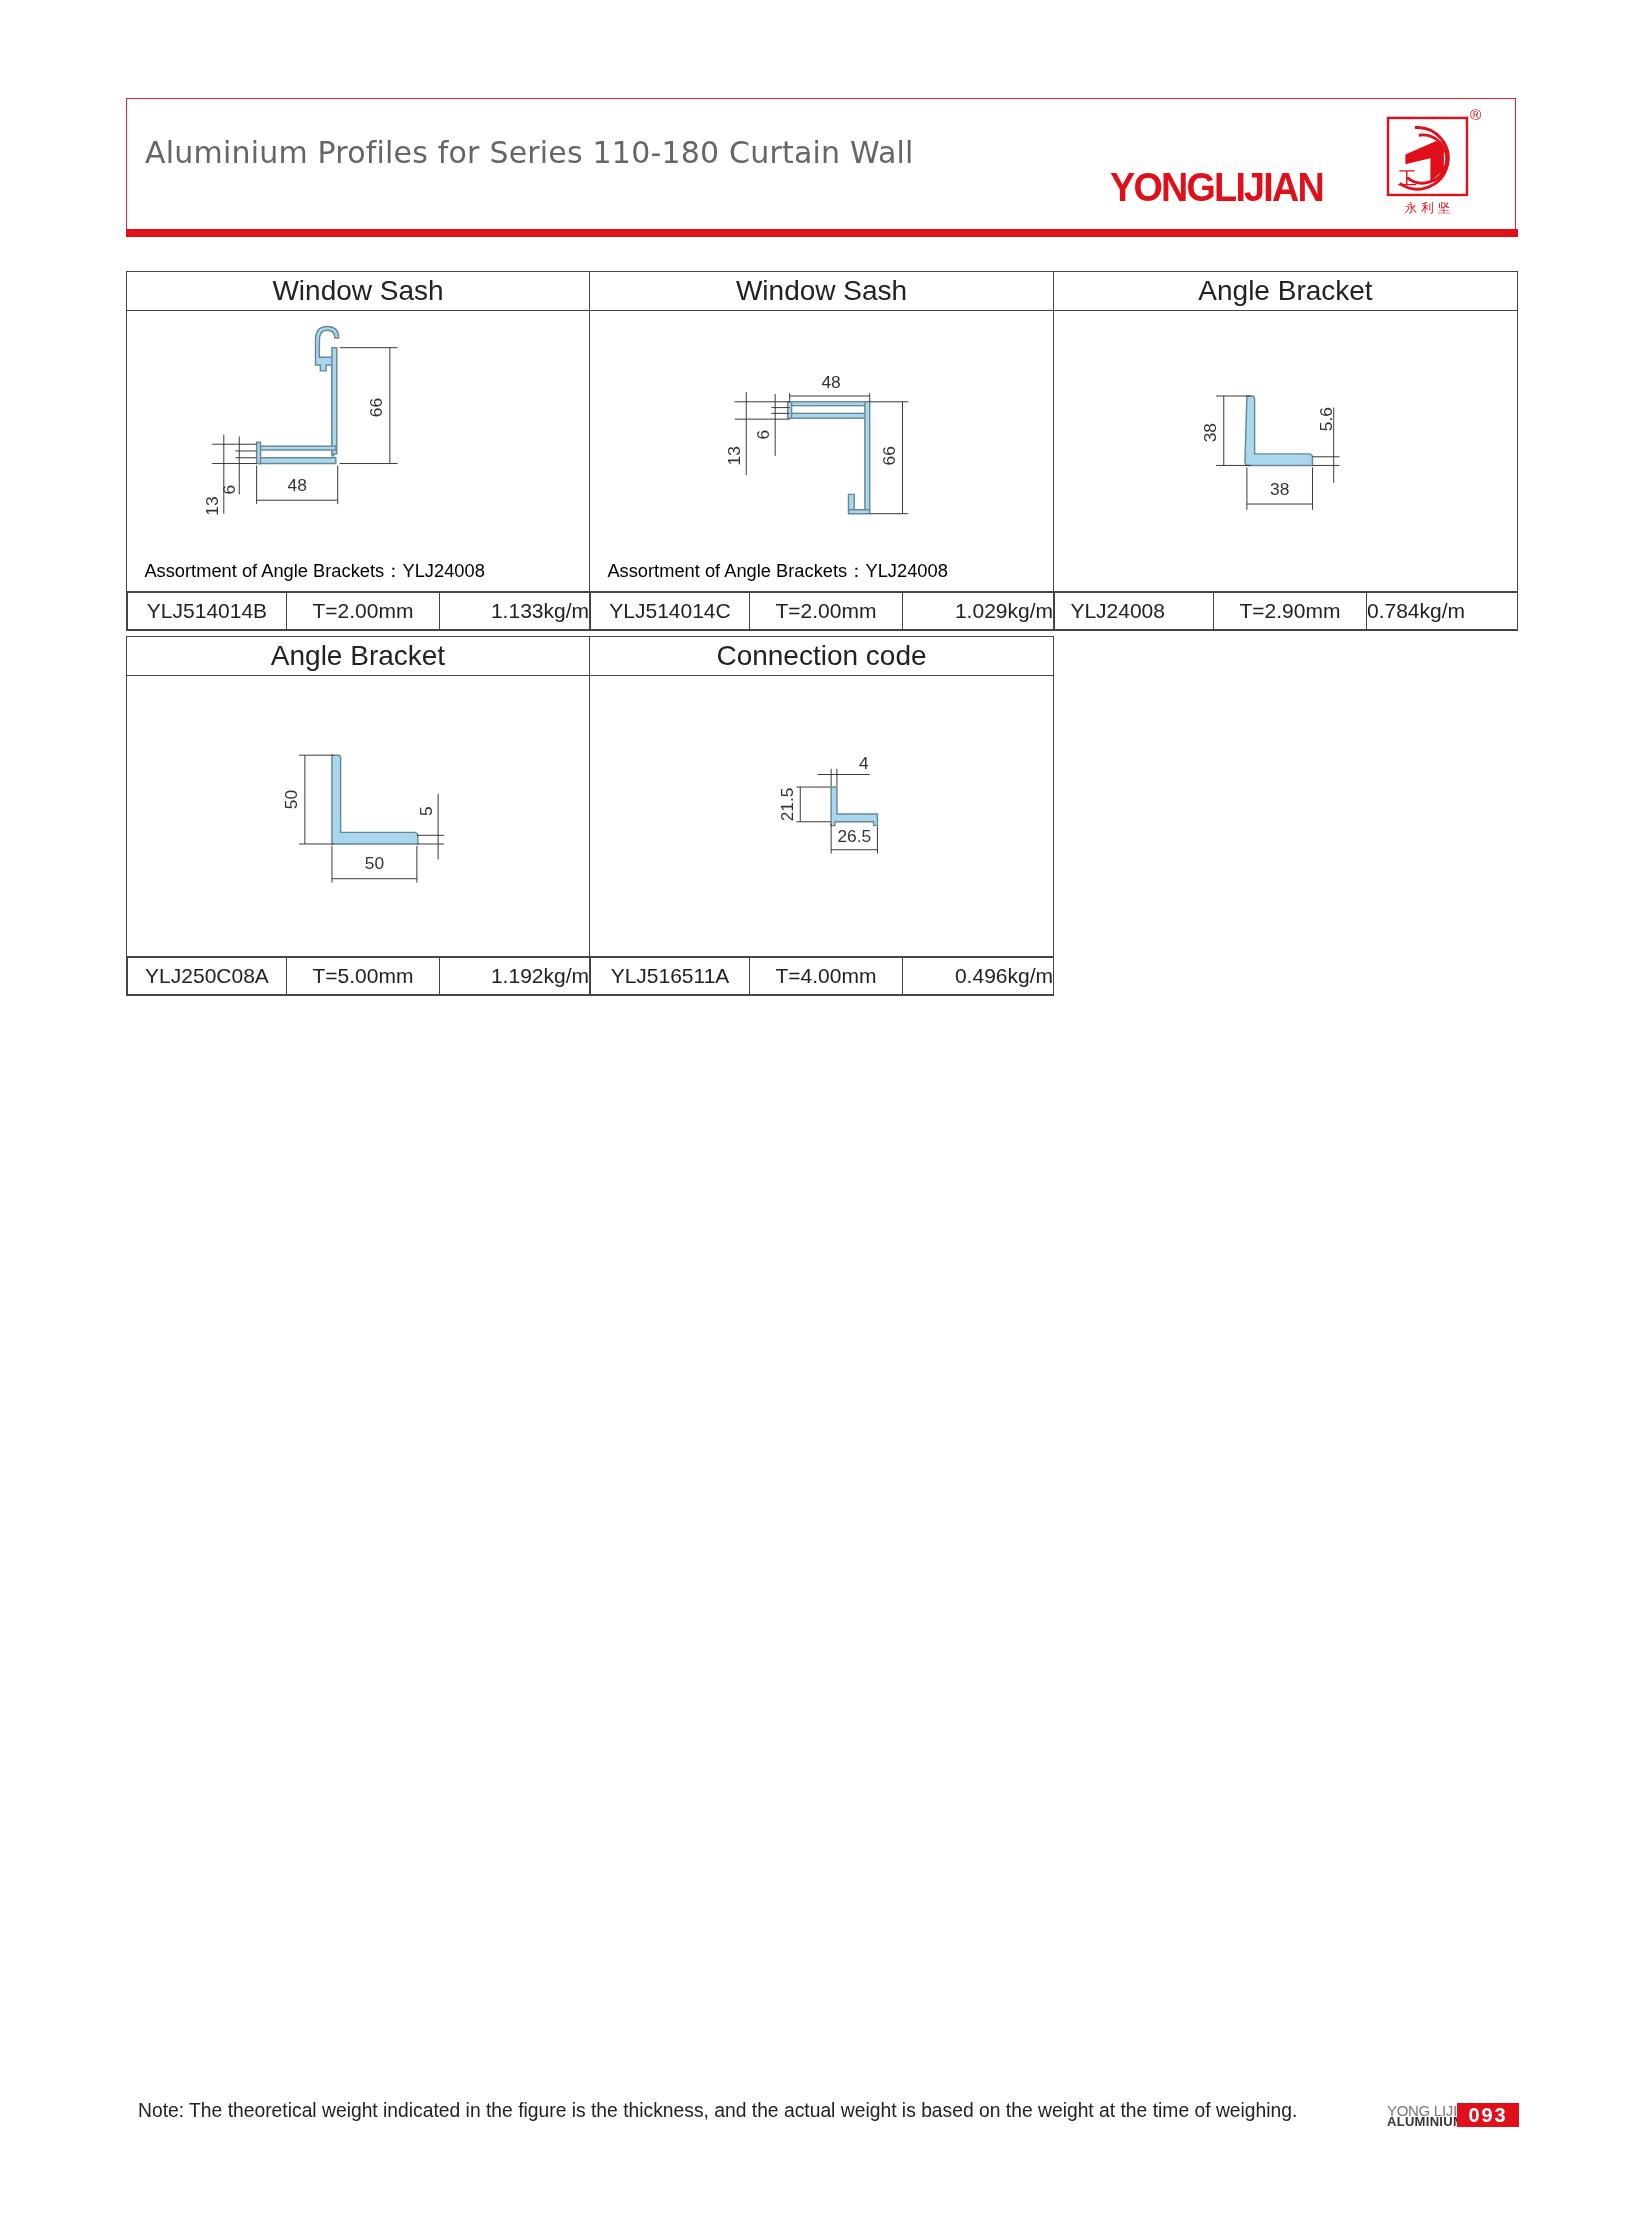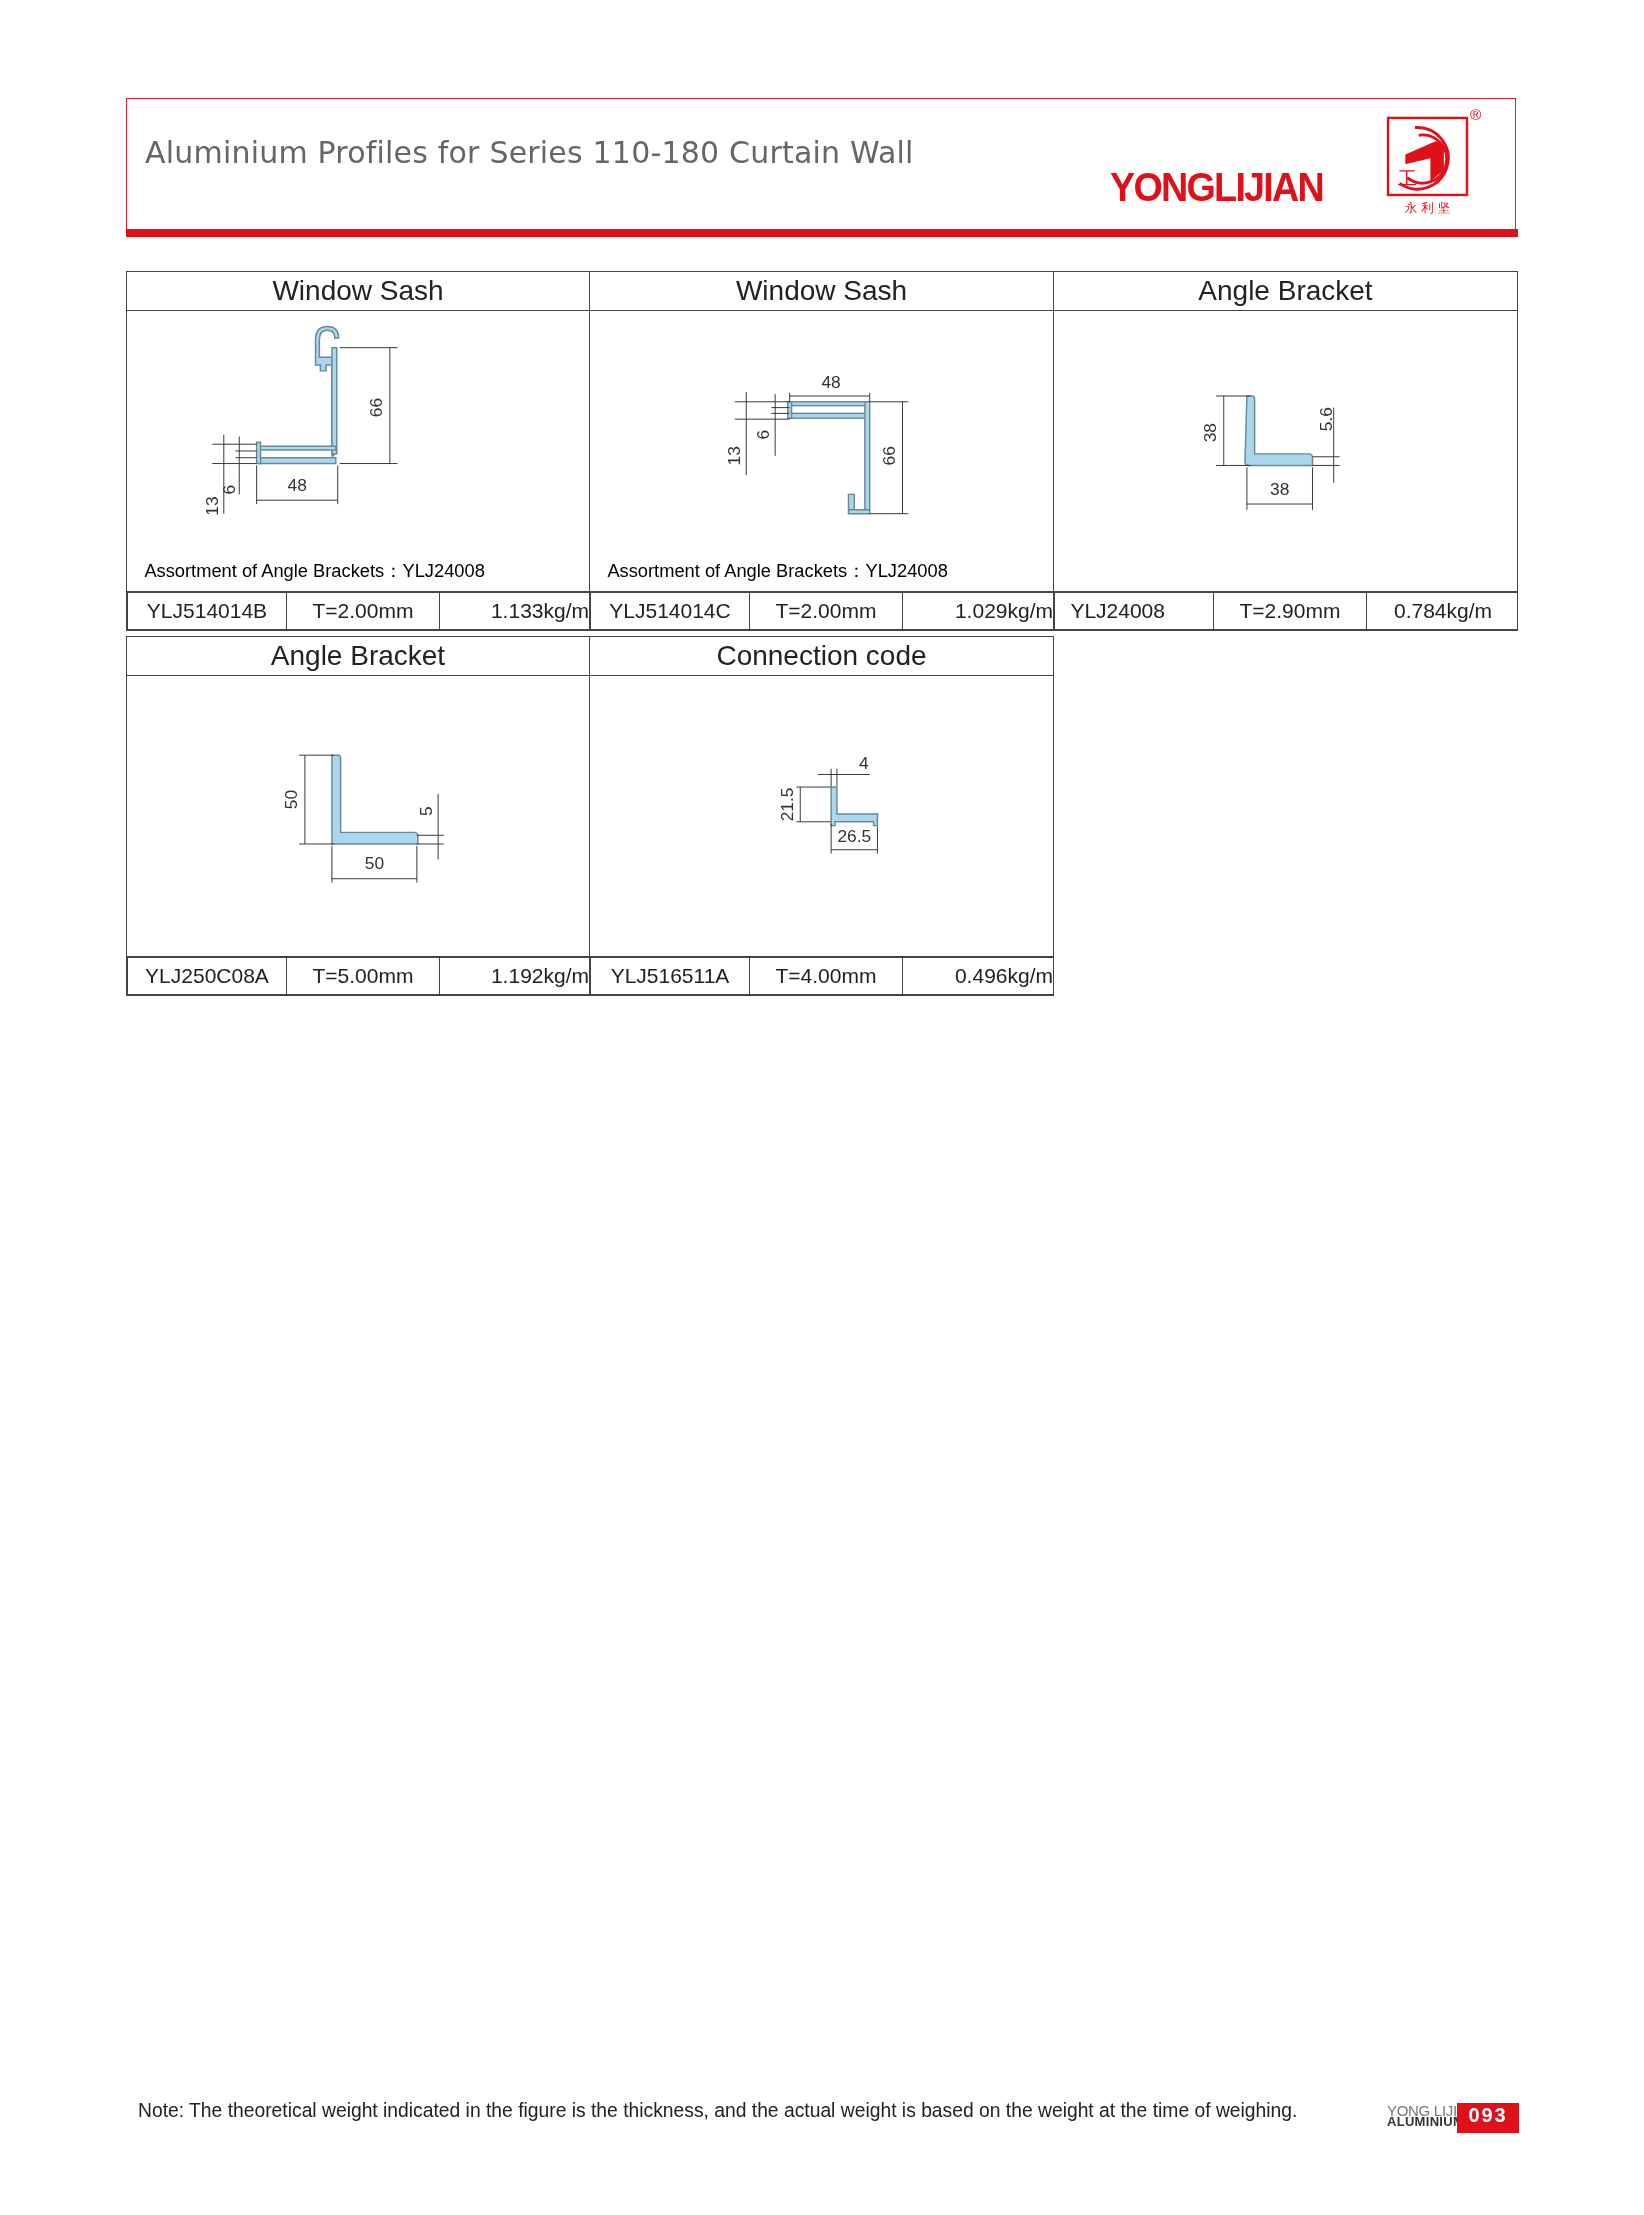--- a/index.html
+++ b/index.html
@@ -18,21 +18,21 @@
   .info-row td { height:39px; font-size:21px; vertical-align:middle; }
   .inner { width:100%; height:100%; border-collapse:collapse; table-layout:fixed; }
   .inner td { border:none; border-right:1.9px solid #444; text-align:center; font-size:21px; height:37px; }
   .inner td:last-child { border-right:none;text-align:right; }
   .assort { position:absolute; left:17.4px; bottom:7.7px; font-size:18.3px; color:#000000; }
   .drawing { position:absolute; left:0; top:0; }
 
   .footer-note { position:absolute; left:126px; top:2100px; font-size:19.3px; color:#222;margin-left:12px; }
   .badge-top { position:absolute; left:1387px; top:2102px; font-size:15px; color:#777; letter-spacing:-0.3px; }
   .badge-bottom { position:absolute; left:1387px; top:2114px; font-size:13px; font-weight:bold; color:#333; letter-spacing:0.3px; }
-  .page-number { position:absolute; left:1457px; top:2103px; width:62px; height:30px; background:#e0101b; color:#fff; font-weight:bold; font-size:20px; text-align:center; line-height:24px; letter-spacing:1.9px; }
+  .page-number { position:absolute; left:1457px; top:2103px; width:62px; height:24px; background:#e0101b; color:#fff; font-weight:bold; font-size:20px; text-align:center; line-height:24px; letter-spacing:1.9px; }
 </style>
 </head>
 <body>
 
 <div class="header-box"></div>
 <div class="header-bar"></div>
 <div class="page-title">Aluminium Profiles for Series 110-180 Curtain Wall</div>
 <div class="brand-name">YONGLIJIAN</div>
 <svg class="emblem" viewBox="0 0 86 108" xmlns="http://www.w3.org/2000/svg">
   <rect x="2" y="2" width="82" height="80" fill="none" stroke="#e0101b" stroke-width="2.5"></rect>
@@ -174,21 +174,21 @@
       <table class="inner">
             <colgroup>
               <col style="width:159px">
               <col style="width:153px">
               <col>
             </colgroup>
             <tbody>
               <tr>
         <td style="text-align:left; padding-left:15.4px;">YLJ24008</td>
         <td>T=2.90mm</td>
-        <td style="text-align:left; padding-left:27px;">0.784kg/m</td>
+        <td style="text-align:left; padding-left:0;">0.784kg/m</td>
       </tr>
             </tbody>
           </table>
     </td>
   </tr>
 </tbody>
   </table>
 
 <table class="grid" style="left:126px; top:636px; width:928px;">
   <colgroup>

